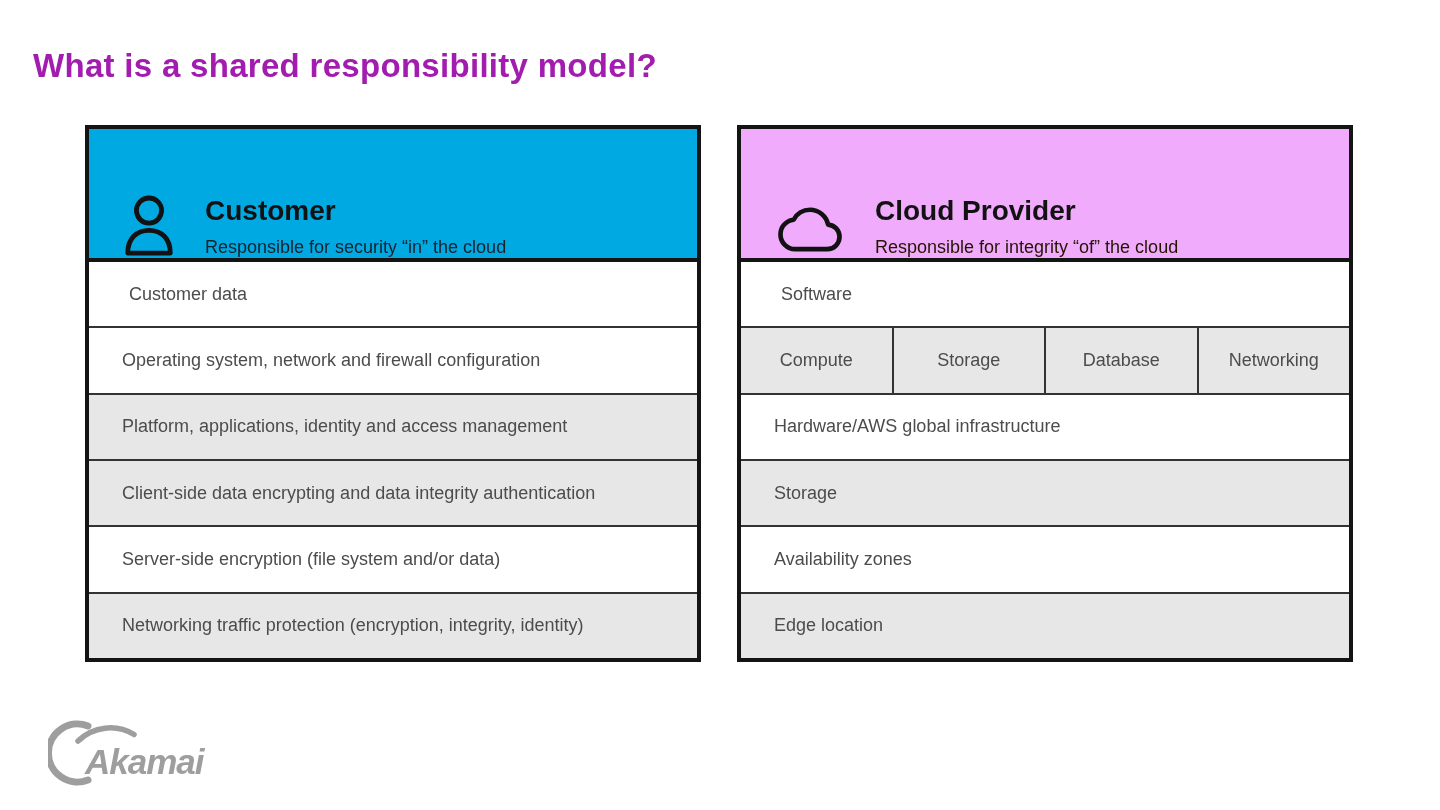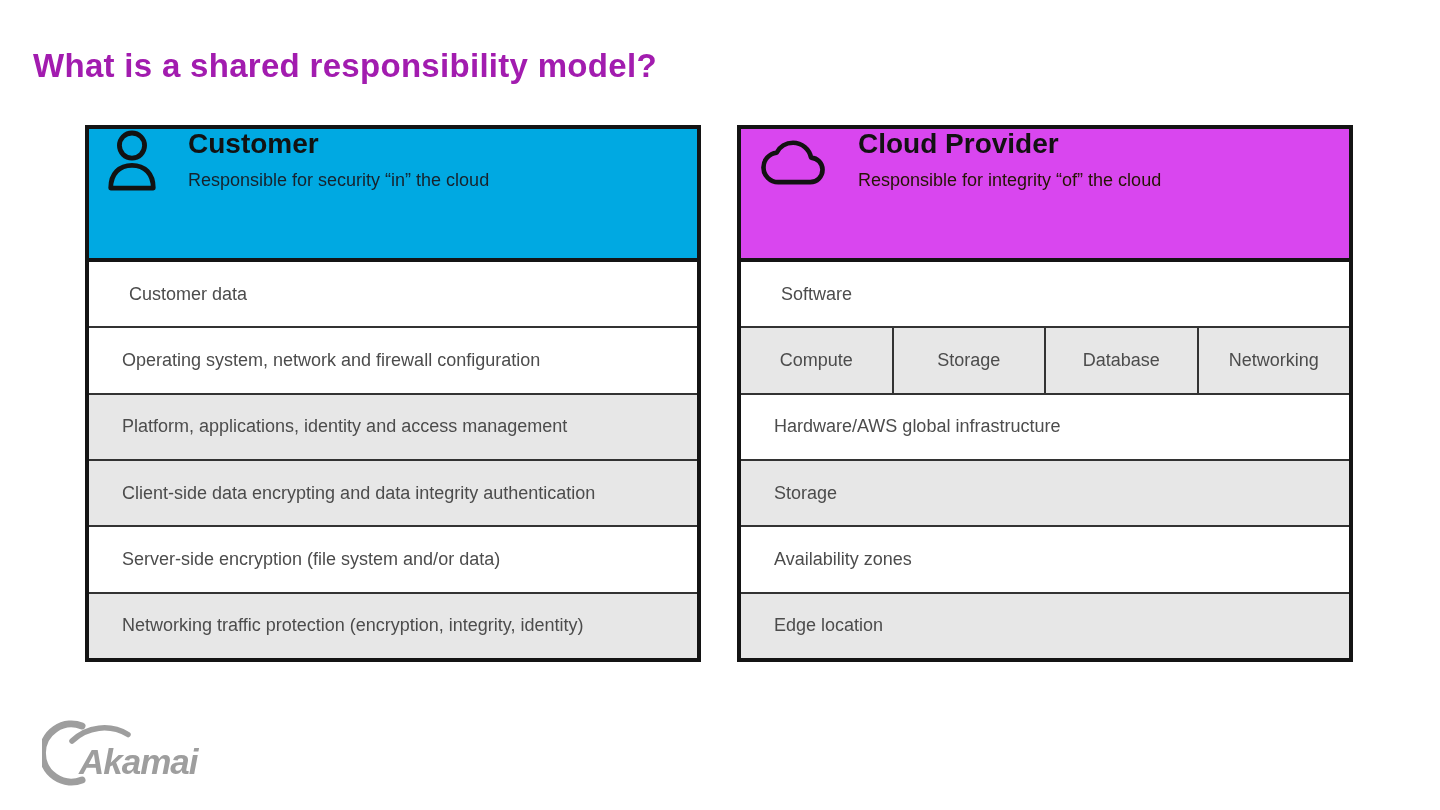--- a/index.html
+++ b/index.html
@@ -17,25 +17,25 @@
     display:flex; gap:36px;
   }
   .panel{
     width:616px; height:537px;
     border:4px solid #141414; background:#ffffff;
     display:flex; flex-direction:column;
   }
   .panel-header{
     flex:0 0 133px;
     border-bottom:4px solid #141414;
-    display:flex; align-items:flex-start;
-    padding-left:14px;
+    display:flex; align-items:flex-end;
+    padding-left:31px;
   }
   .panel-header.customer{ background:#00A9E2; }
-  .panel-header.provider{ background:#d946ef; }
+  .panel-header.provider{ background:#f0abfc; }
 
   .header-icon{ flex:0 0 auto; margin-right:27px; display:flex; align-items:center; }
   .header-text{ display:flex; flex-direction:column; }
   .h-title{ font-size:28px; font-weight:700; color:#121212; line-height:1.1; }
   .h-sub{ font-size:18px; color:#16222c; margin-top:10px; }
   .panel-header.provider .h-sub{ color:#241503; }
 
   .panel-body{ flex:1 1 auto; display:flex; flex-direction:column; }
   .row{
     flex:1 1 0; display:flex; align-items:center;
@@ -46,21 +46,21 @@
   .row.alt{ background:#e7e7e7; }
 
   .row.cells{ padding-left:0; }
   .cell{
     flex:1 1 0; height:100%;
     display:flex; align-items:center; justify-content:center;
     border-right:2px solid #333333; text-align:center;
   }
   .cell:last-child{ border-right:none; }
 
-  .brand-logo{ position:absolute; left:42px; top:720px; width:160px; height:66px; }
+  .brand-logo{ position:absolute; left:48px; top:720px; width:160px; height:66px; }
 </style>
 </head>
 <body>
 
 <div class="page-title">What is a shared responsibility model?</div>
 
 <div class="panels">
 
   <div class="panel">
     <div class="panel-header customer">

